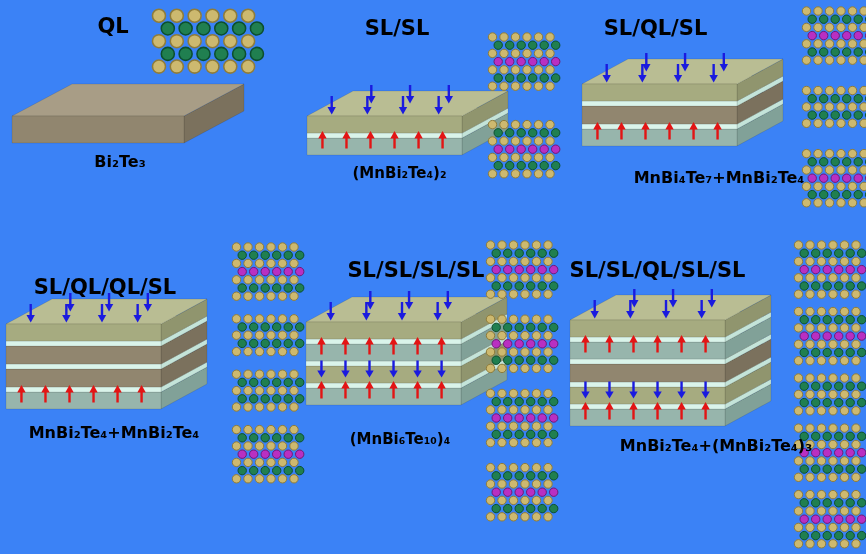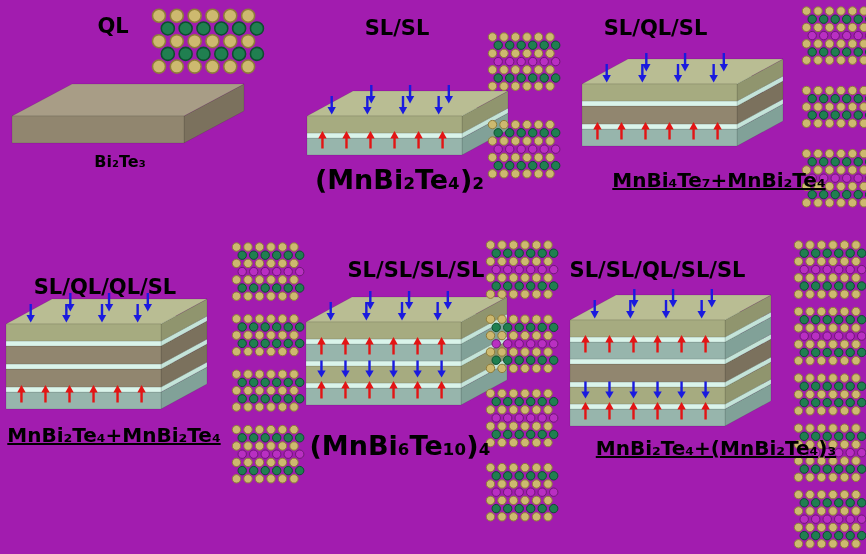--- a/index.html
+++ b/index.html
@@ -1,22 +1,22 @@
 <!DOCTYPE html>
 <html><head>
 <meta charset="utf-8">
 <style>
   * { margin:0; padding:0; box-sizing:border-box; }
   html,body { width:866px; height:554px; background:#fff;
               font-family:"DejaVu Sans", sans-serif; }
-  #canvas { position:relative; width:866px; height:554px; background:#a21caf; overflow:hidden; }
+  #canvas { position:relative; width:866px; height:554px; background:#3b82f6; overflow:hidden; }
   .label { position:absolute; text-align:center; font-weight:bold; color:#000; }
   .t { font-size:21px; }
-  .f { font-size:27px; }
-  .p2f,.p3f,.p5f { font-size:20px;text-decoration:underline; }
+  .f { font-size:15px; }
+  .p2f,.p3f,.p5f { font-size:16px; }
   svg { position:absolute; }
   .p0t{left:38px;top:14px;width:150px}   .p0f{left:20px;top:152px;width:200px;font-size:16px}
   .p1t{left:322px;top:16px;width:150px}  .p1f{left:307px;top:164px;width:185px}
   .p2t{left:573px;top:16px;width:165px}  .p2f{left:572px;top:168px;width:294px}
   .p3t{left:0;top:275px;width:210px}     .p3f{left:0;top:423px;width:228px}
   .p4t{left:316px;top:258px;width:200px} .p4f{left:302px;top:430px;width:196px}
   .p5t{left:555px;top:258px;width:205px} .p5f{left:566px;top:436px;width:300px}
   .p0s{left:8px;top:80px}   .p0c{left:150px;top:6px}
   .p1s{left:303px;top:82px} .p1c{left:486px;top:30px}
   .p2s{left:578px;top:50px} .p2c{left:800px;top:4px}

